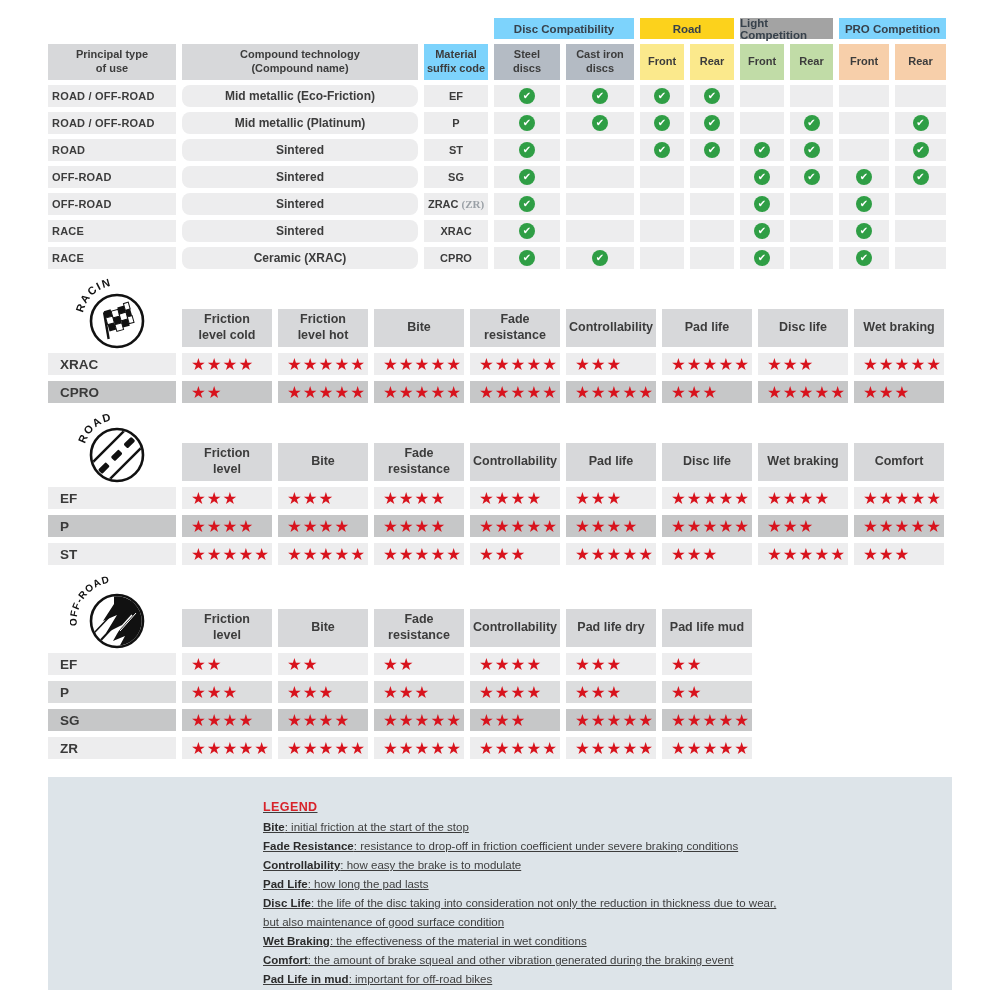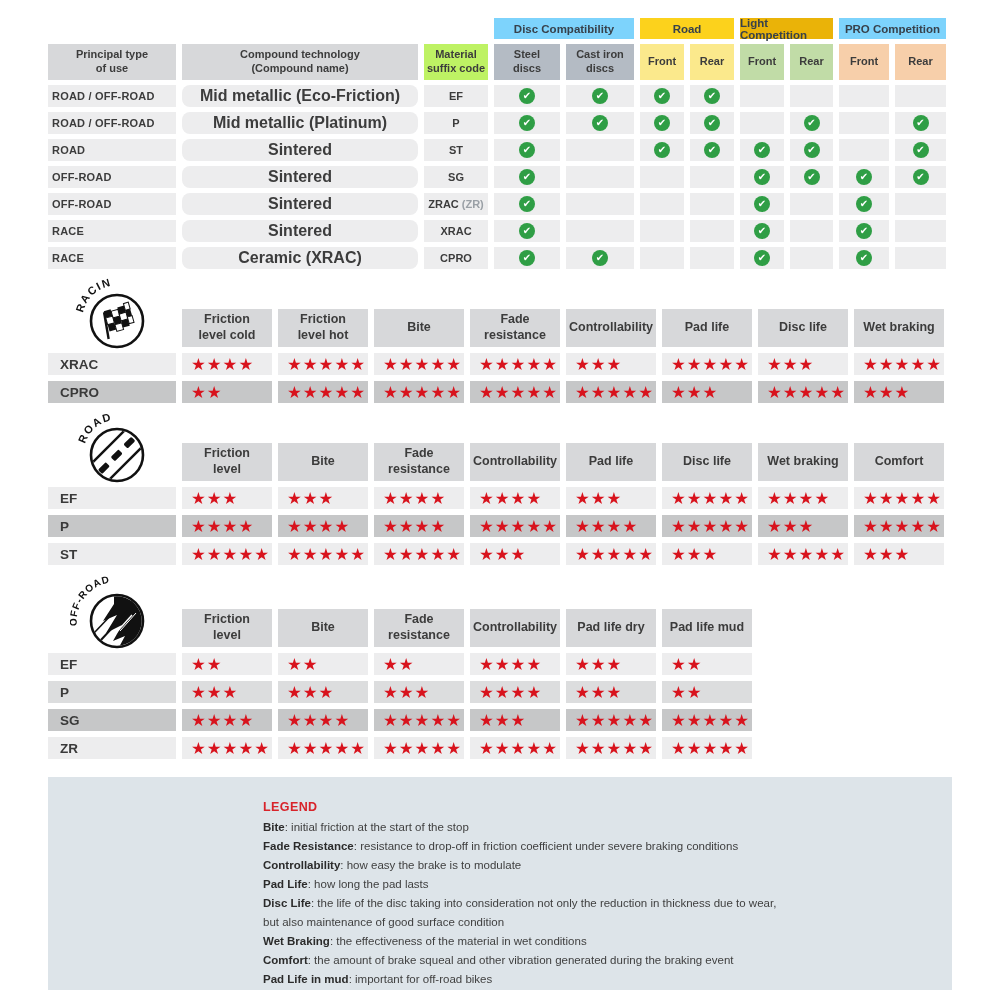--- a/index.html
+++ b/index.html
@@ -18,22 +18,22 @@
     column-gap:6px; row-gap:5px;
   }
   .cell { display:flex; align-items:center; justify-content:center; }
   .group { height:21px; font-weight:bold; font-size:11.5px; color:#37414b; }
   .col-h {
     height:36px; background:#d7d8da; font-weight:bold; font-size:11px;
     text-align:center; white-space:pre-line; line-height:1.25; color:#3c3c3c;
   }
   .data-cell { height:22px; background:#ededee; font-weight:bold; font-size:11px; }
   .use-cell { justify-content:flex-start; padding-left:4px; letter-spacing:.2px; }
-  .tech-cell { font-size:16px;border-radius:8px; }
-  .code-note { color:#9aa0a6; margin-left:3px; font-weight:bold; }
+  .tech-cell { font-size:12px;border-radius:8px; }
+  .code-note { color:#9aa0a6; margin-left:3px; font-weight:bold;font-family:Liberation Serif, serif; }
   .chk {
     width:16px; height:16px; border-radius:50%; background:#2f9e45;
     color:#fff; font-size:10px; line-height:16px; text-align:center;
     font-family:"DejaVu Sans", sans-serif; font-weight:bold;
   }
 
   
   .rating-section { position:relative; }
   .sec-racing { margin-top:40px; }
   .sec-road   { margin-top:40px; }
@@ -57,42 +57,43 @@
     font-family:"DejaVu Sans", sans-serif; overflow:hidden;
   }
   .light { background:#ededee; }
   .mid   { background:#dcddde; }
   .dark  { background:#c6c7c8; }
 
   
   .legend {
     margin-top:18px; width:904px; height:213px; background:#dde4e9;
     padding:23px 30px 0 215px;
+    text-decoration:underline;
   }
   .lg-title { color:#d8232a; font-weight:bold; font-size:12.5px; letter-spacing:.4px; margin-bottom:4px; }
   .lg-line { font-size:11.5px; line-height:19px; color:#3f3f3f; }
   .lg-line b { color:#2b2b2b; }
 
   svg text { fill:#111; font-family:"Liberation Sans", sans-serif; }
 </style>
 </head>
 <body>
 
 <div class="page">
 
   <div class="compat-grid">
       <div class="cell group" style="grid-column:4/span 2;background:#7dd3fc">Disc Compatibility</div>
       <div class="cell group" style="grid-column:6/span 2;background:#fcd21c">Road</div>
-      <div class="cell group" style="grid-column:8/span 2;background:#eab308">Light Competition</div>
+      <div class="cell group" style="grid-column:8/span 2;background:#a3a3a3">Light Competition</div>
       <div class="cell group" style="grid-column:10/span 2;background:#7dd3fc">PRO Competition</div>
       <div class="cell col-h" style="background:#d7d8da">Principal type
 of use</div>
       <div class="cell col-h" style="background:#d7d8da">Compound technology
 (Compound name)</div>
-      <div class="cell col-h" style="background:#bef264">Material
+      <div class="cell col-h" style="background:#7dd3fc">Material
 suffix code</div>
       <div class="cell col-h" style="background:#b4bbc4">Steel
 discs</div>
       <div class="cell col-h" style="background:#b4bbc4">Cast iron
 discs</div>
       <div class="cell col-h" style="background:#fbe98c">Front</div>
       <div class="cell col-h" style="background:#fbe98c">Rear</div>
       <div class="cell col-h" style="background:#c1dca7">Front</div>
       <div class="cell col-h" style="background:#c1dca7">Rear</div>
       <div class="cell col-h" style="background:#f7cfaa">Front</div>

